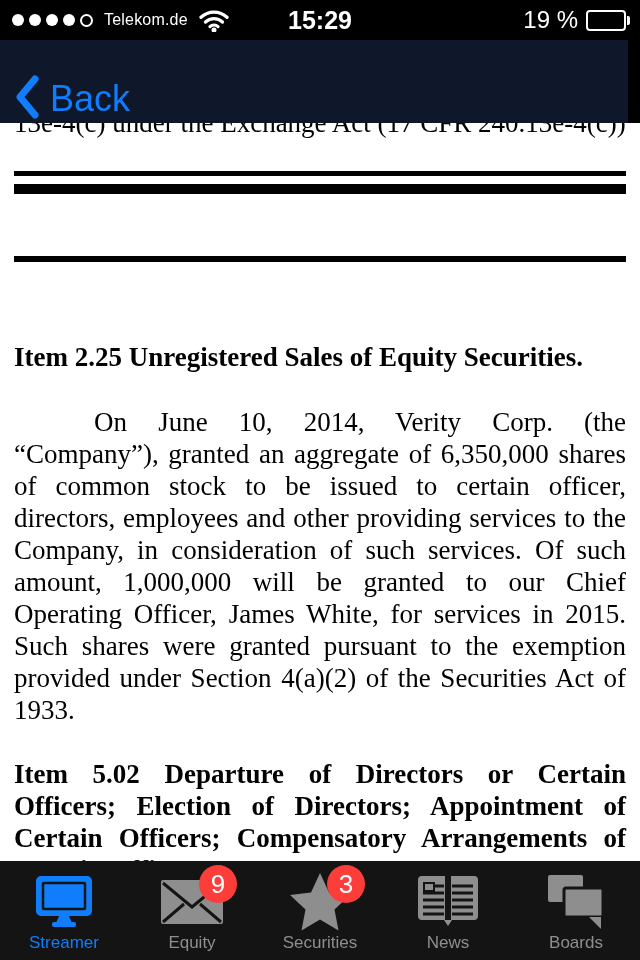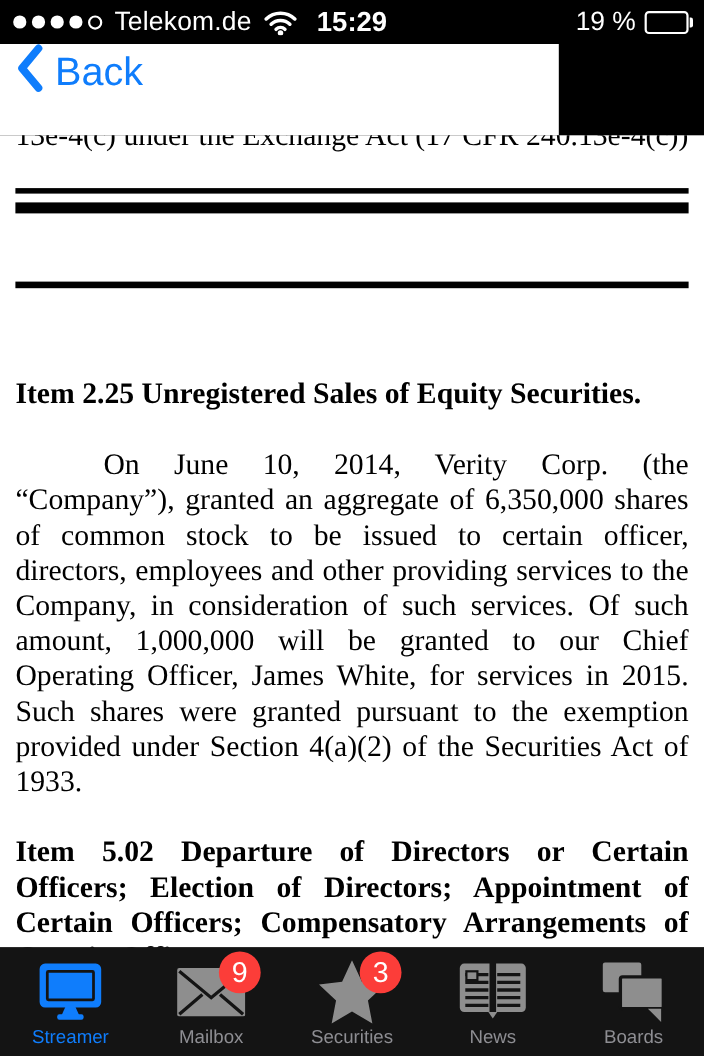--- a/index.html
+++ b/index.html
@@ -6,33 +6,33 @@
   .phone{position:relative;width:640px;height:960px;background:#000;overflow:hidden;
          font-family:"Liberation Sans",sans-serif;}
 
   
   .status-bar{position:absolute;top:0;left:0;width:640px;height:40px;background:#000;
               display:flex;align-items:center;color:#fff;}
   .sb-left{display:flex;align-items:center;gap:5px;margin-left:12px;}
   .dots{display:flex;align-items:center;gap:5px;margin-right:6px;}
   .dot{width:12px;height:12px;border-radius:50%;background:#fff;}
   .dot.empty{background:transparent;border:2px solid #fff;width:9px;height:9px;}
-  .carrier{font-size:24px;letter-spacing:.2px;}
+  .carrier{font-size:16px;letter-spacing:.2px;}
   .wifi{margin-left:6px;display:flex;align-items:flex-end;}
   .sb-time{position:absolute;left:0;right:0;text-align:center;font-size:25px;font-weight:600;}
   .sb-right{margin-left:auto;display:flex;align-items:center;gap:8px;margin-right:10px;}
   .batt-pct{font-size:24px;}
   .battery{display:flex;align-items:center;}
   .batt-body{width:40px;height:21px;border:2px solid #fff;border-radius:4px;padding:1px;box-sizing:border-box;}
   .batt-fill{height:100%;background:#fff;border-radius:1px;}
   .batt-nub{width:3px;height:9px;background:#fff;border-radius:0 2px 2px 0;margin-left:1px;}
 
   
-  .nav-bar{position:absolute;top:40px;left:0;width:508px;height:83px;background:#ffffff;
-           display:flex;align-items:flex-start;}
+  .nav-bar{position:absolute;top:40px;left:0;width:628px;height:83px;background:#0f172a;
+           display:flex;align-items:flex-end;}
   .back-btn{display:flex;align-items:center;gap:10px;margin-left:14px;color:#0f7dfc;cursor:pointer;}
   .back-label{font-size:36px;}
 
   
   .doc{position:absolute;top:123px;left:0;width:640px;height:834px;background:#fff;
        overflow:hidden;box-sizing:border-box;padding:0 14px;color:#000;
        font-family:"Liberation Serif",serif;font-size:27px;line-height:32px;}
   .clip-line{margin-top:-16px;white-space:nowrap;}
   .rule{background:#000;width:100%;}
   .rule-1{margin-top:32px;height:5px;}
@@ -127,21 +127,21 @@
     </div>
 
     <div class="tab">
       <div class="tab-icon">
         <svg width="62" height="44" viewBox="0 0 62 44">
           <rect x="0" y="0" width="62" height="44" rx="2" fill="#8e8e8e"></rect>
           <path d="M2 3 L31 27 L60 3" fill="none" stroke="#141414" stroke-width="3"></path>
           <path d="M2 42 L23 24 M60 42 L39 24" fill="none" stroke="#141414" stroke-width="3"></path>
         </svg>
       </div>
-      <div class="tab-label">Mailbox</div>
+      <div class="tab-label">Equity</div>
       <div class="badge">9</div>
     </div>
 
     <div class="tab">
       <div class="tab-icon">
         <svg width="60" height="58" viewBox="0 0 60 58">
           <polygon points="30,0 39,19.5 60,22 44.5,36.5 48.5,57.5 30,46.5 11.5,57.5 15.5,36.5 0,22 21,19.5" fill="#8e8e8e"></polygon>
         </svg>
       </div>
       <div class="tab-label">Securities</div>

